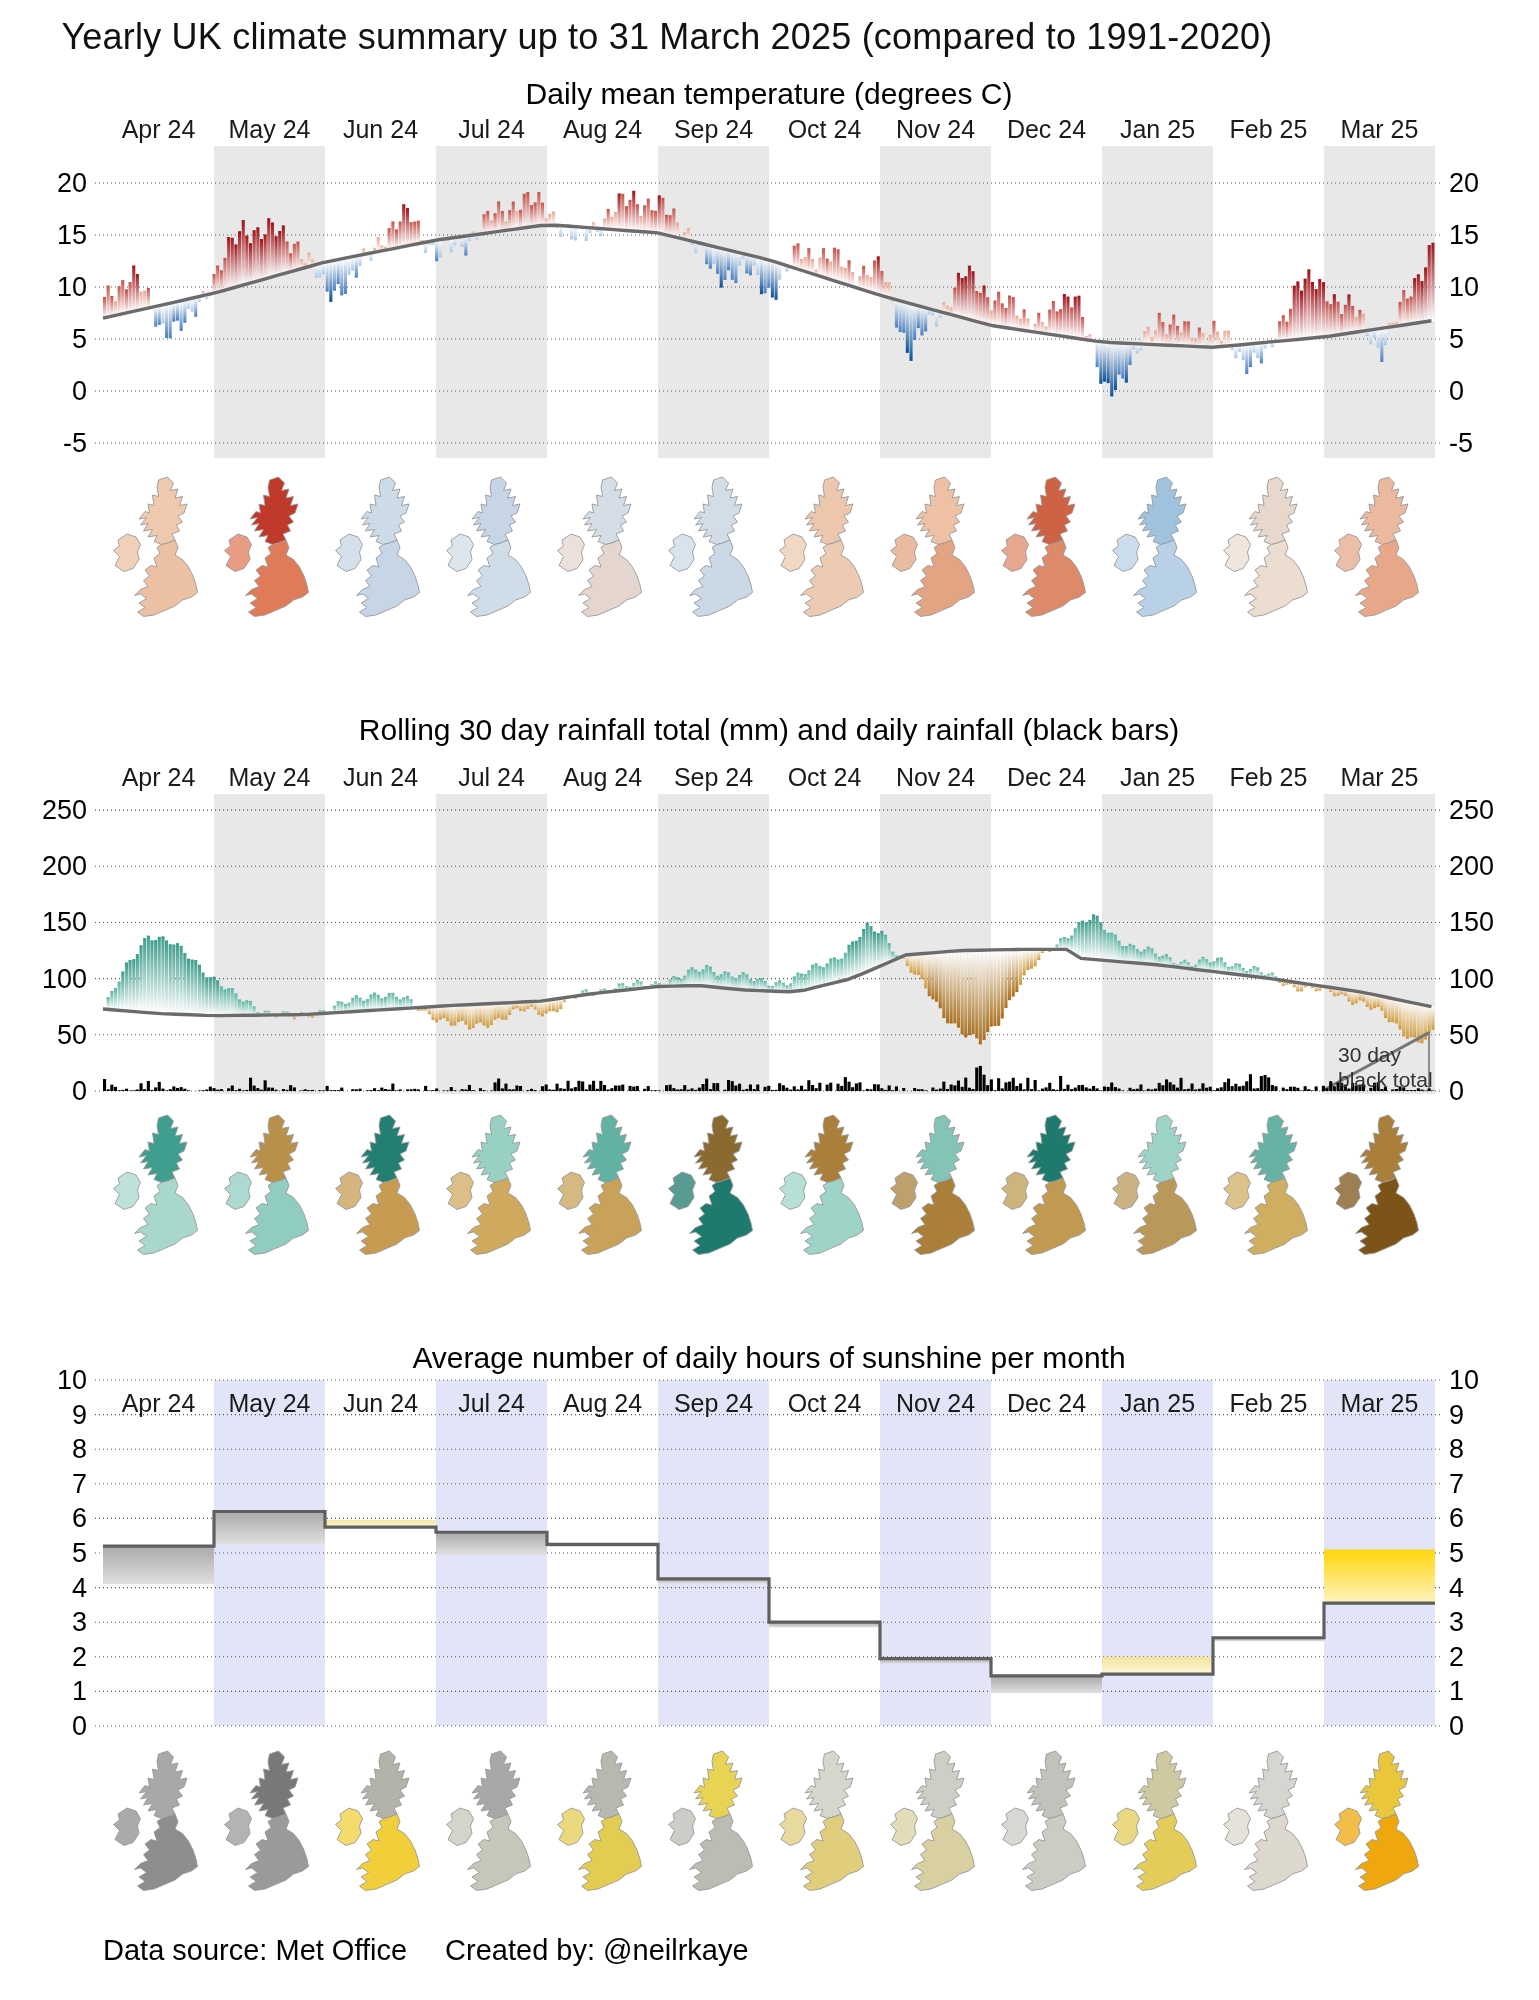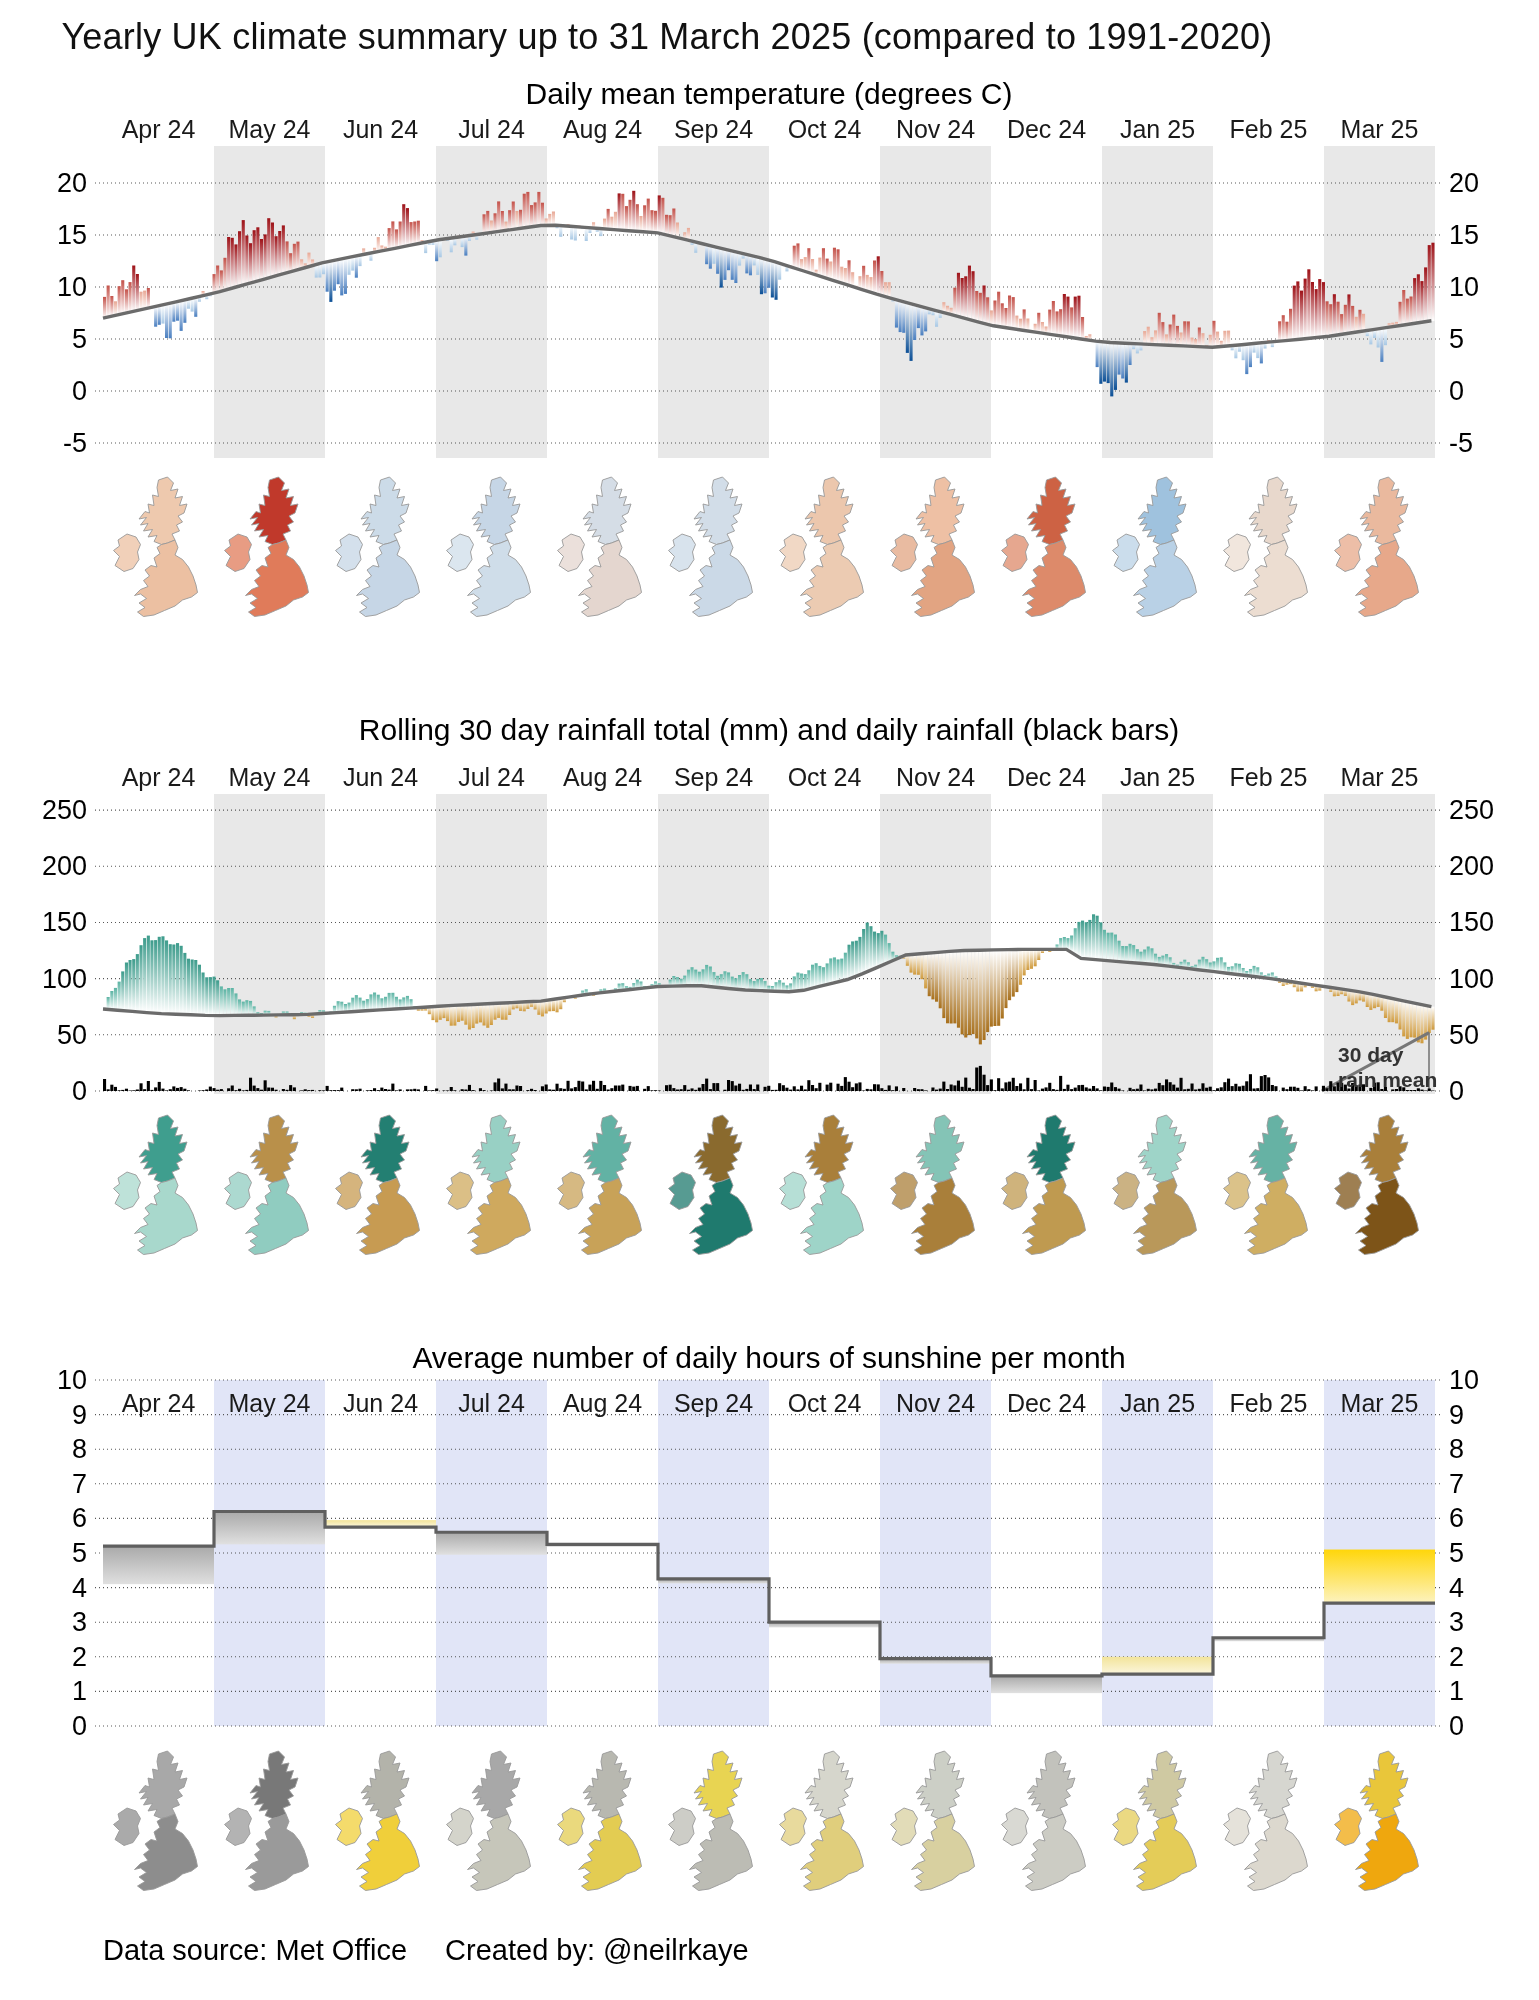--- a/index.html
+++ b/index.html
@@ -5,21 +5,21 @@
   html,body{margin:0;padding:0;background:#fff;}
   body{width:1539px;height:2000px;position:relative;overflow:hidden;
        font-family:"Liberation Sans", sans-serif;color:#111;}
   .main-title{position:absolute;top:16px;left:0;width:1334px;text-align:center;
               font-size:36px;letter-spacing:.2px;}
   .chart-svg{position:absolute;left:0;width:1539px;display:block;}
   #svg-temp{top:66px;height:606px;}
   #svg-rain{top:698px;height:612px;}
   #svg-sun{top:1328px;height:608px;}
   .rain-annot{position:absolute;left:1338px;top:1042px;font-size:21px;line-height:25px;
-              color:#333;font-weight:bold;}
+              color:#333;}
   .footer{position:absolute;left:103px;top:1934px;font-size:29px;color:#000;}
   .footer span{margin-right:38px;}
   svg text{font-family:"Liberation Sans", sans-serif;}
 </style>
 </head>
 <body>
 
 <div class="main-title">Yearly UK climate summary up to 31 March 2025 (compared to 1991-2020)</div>
 
 <svg id="svg-temp" class="chart-svg" viewBox="0 0 1539 606" xmlns="http://www.w3.org/2000/svg">
@@ -1338,21 +1338,21 @@
       <g transform="translate(1328.5,414) scale(1.5)">
         <path d="M7,44 L13,40 L19,42 L22,47 L20,52 L21,57 L17,63 L11,65 L5,61 L8,55 L4,51 L8,48 Z" fill="#7d5418" fill-opacity="0.75" stroke="#999" stroke-width="0.6"></path>
         <path d="M34,4 L40,2 L44,6 L42,11 L47,10 L45,16 L50,15 L48,21 L53,20 L51,26 L47,28 L50,32 L46,34 L48,38 L43,40 L45,44 L40,46 L36,47 L31,45 L33,41 L27,42 L30,37 L24,38 L27,33 L22,34 L26,29 L21,30 L25,25 L28,26 L27,20 L31,21 L30,14 L34,15 L33,9 Z" fill="#a97f3a" stroke="#999" stroke-width="0.6"></path>
         <path d="M36,47 L40,46 L45,44 L47,49 L45,54 L50,57 L54,62 L57,68 L59,74 L60,79 L56,82 L50,84 L45,88 L38,91 L31,94 L24,95 L20,92 L25,89 L21,86 L26,83 L22,80 L18,81 L22,77 L27,75 L24,71 L28,68 L25,64 L29,61 L33,62 L31,56 L35,53 L33,49 Z" fill="#7d5418" stroke="#999" stroke-width="0.6"></path>
       </g>
     </g>
   </svg>
 
 <div class="rain-annot">
   <div>30 day</div>
-  <div>rain mean</div>
+  <div>black total</div>
 </div>
 
 <svg id="svg-sun" class="chart-svg" viewBox="0 0 1539 608" xmlns="http://www.w3.org/2000/svg">
     <defs>
       <linearGradient id="s_gold" x1="0" y1="0" x2="0" y2="1">
         <stop offset="0" stop-color="#ffd60a"></stop>
         <stop offset="1" stop-color="#fdf3c0"></stop>
       </linearGradient>
       <linearGradient id="s_pale" x1="0" y1="0" x2="0" y2="1">
         <stop offset="0" stop-color="#f3e49a"></stop>

